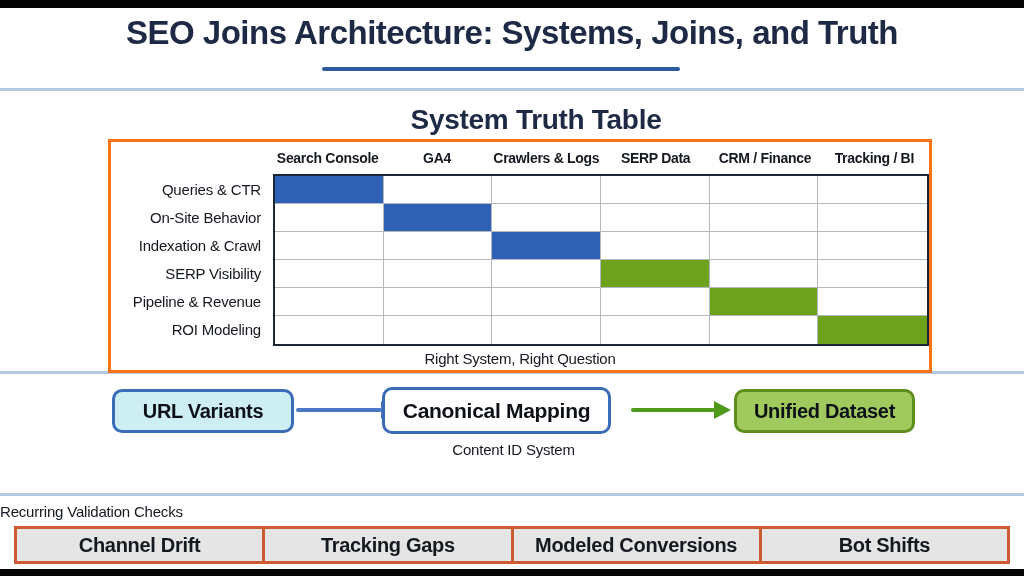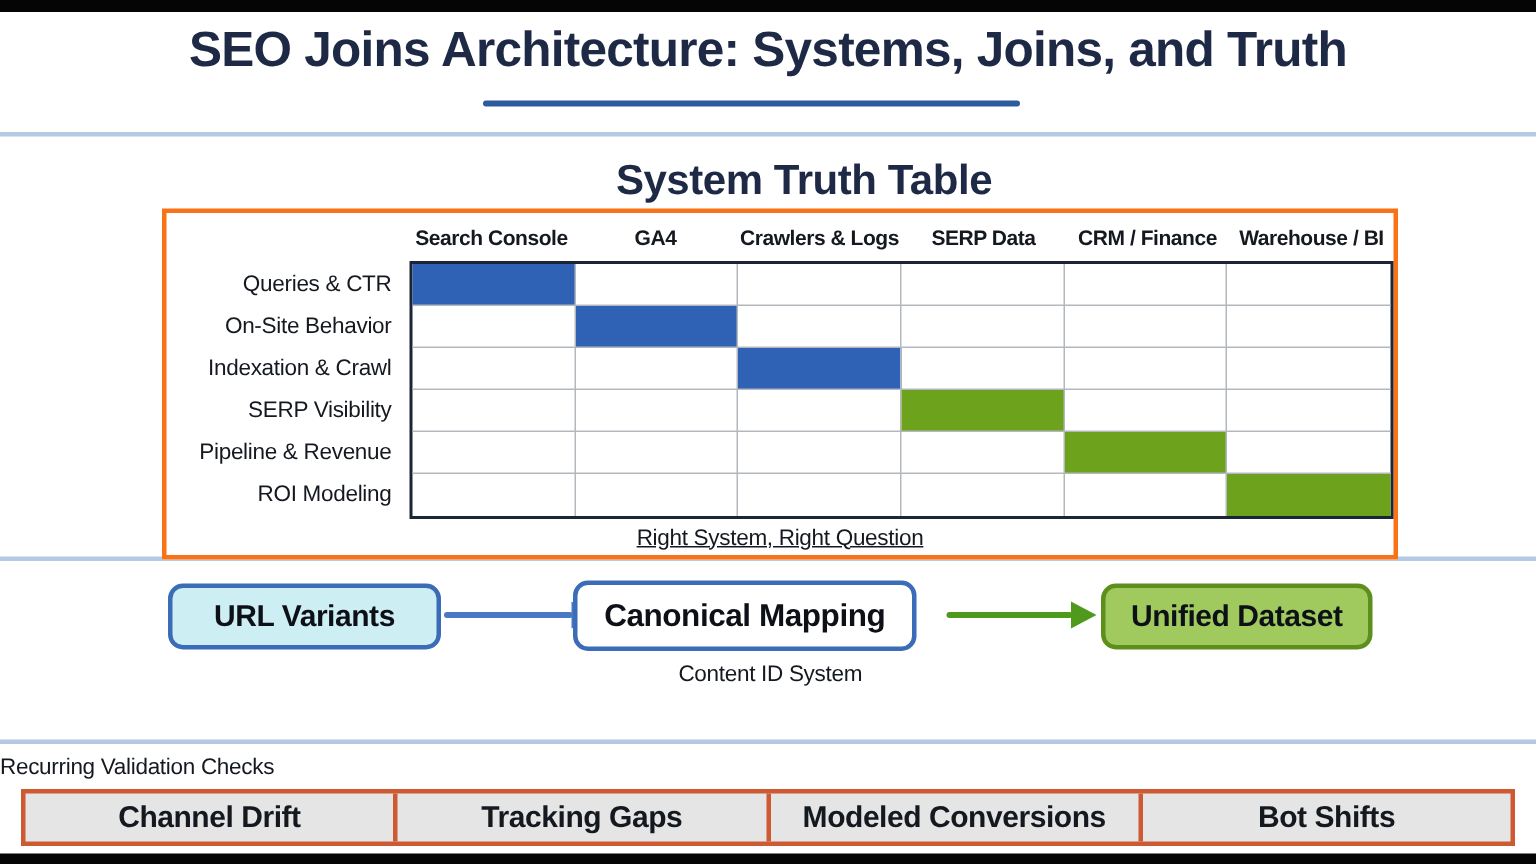--- a/index.html
+++ b/index.html
@@ -31,21 +31,21 @@
   .tt-body{display:flex;flex:none;justify-content:center;}
   .tt-labels{width:162px;flex:none;padding-top:2px;box-sizing:border-box;}
   .tt-rowlabel{height:28px;line-height:28px;text-align:right;padding-right:12px;
          font-size:15px;color:#14181f;letter-spacing:-0.2px;white-space:nowrap;}
   .matrix{flex:1;display:grid;grid-template-columns:repeat(6,1fr);
          grid-auto-rows:28px;border:2px solid #1c2536;height:172px;box-sizing:border-box;}
   .mcell{border-right:1px solid #b3b8bf;border-bottom:1px solid #b3b8bf;box-sizing:border-box;}
   .mcell:nth-child(6n){border-right:none;}
   .mcell:nth-child(n+31){border-bottom:none;}
   .tt-caption{flex:1;display:flex;align-items:center;justify-content:center;
-         font-size:15px;color:#14181f;letter-spacing:-0.2px;text-decoration:underline;}
+         font-size:15px;color:#14181f;letter-spacing:-0.2px;}
 
   .node{position:absolute;box-sizing:border-box;display:flex;align-items:center;
          justify-content:center;font-weight:700;font-size:20px;color:#0d1117;
          border-radius:10px;letter-spacing:-0.3px;z-index:1;}
   .node.url{left:112px;top:389px;width:182px;height:44px;background:#cdeef3;border:3px solid #3a6cb8;}
   .node.canonical{left:382px;top:387px;width:229px;height:47px;background:#ffffff;border:3px solid #3a6cb8;font-size:21px;}
   .node.unified{left:734px;top:389px;width:181px;height:44px;background:#a1ca5e;border:3px solid #5e8f1d;}
 
   .arrow-line{position:absolute;height:4px;border-radius:2px;z-index:1;}
   .arrow-head{position:absolute;width:0;height:0;border-top:9px solid transparent;
@@ -83,21 +83,21 @@
   <div class="tt-heading">System Truth Table</div>
 
   <div class="tt-box">
     <div class="tt-header">
       <div class="tt-spacer"></div>
       <div class="tt-colhead">Search Console</div>
       <div class="tt-colhead">GA4</div>
       <div class="tt-colhead">Crawlers &amp; Logs</div>
       <div class="tt-colhead">SERP Data</div>
       <div class="tt-colhead">CRM / Finance</div>
-      <div class="tt-colhead">Warehouse / BI</div>
+      <div class="tt-colhead">Tracking / BI</div>
     </div>
     <div class="tt-body">
       <div class="tt-labels">
         <div class="tt-rowlabel">Queries &amp; CTR</div>
         <div class="tt-rowlabel">On-Site Behavior</div>
         <div class="tt-rowlabel">Indexation &amp; Crawl</div>
         <div class="tt-rowlabel">SERP Visibility</div>
         <div class="tt-rowlabel">Pipeline &amp; Revenue</div>
         <div class="tt-rowlabel">ROI Modeling</div>
       </div>

